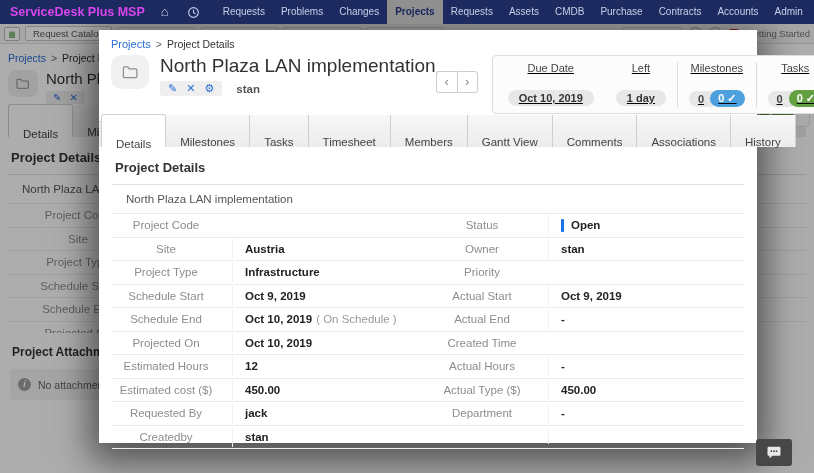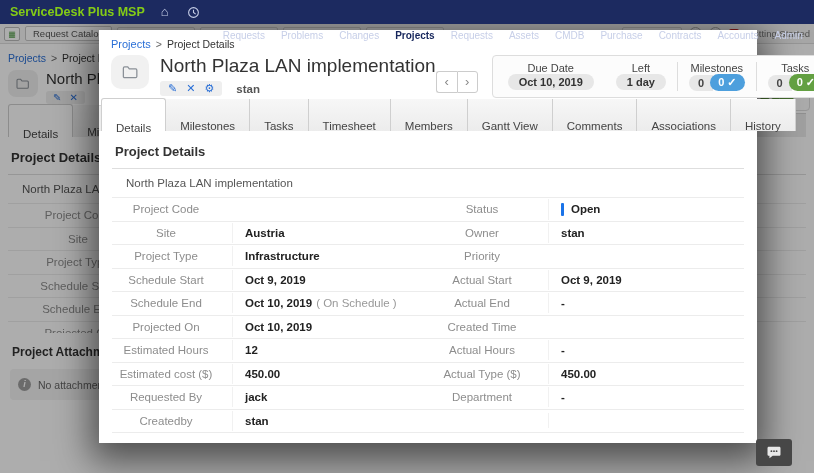--- a/index.html
+++ b/index.html
@@ -2,26 +2,26 @@
 <html><head>
 <meta charset="utf-8">
 <style>
   * { margin:0; padding:0; box-sizing:border-box; }
   html,body { width:814px; height:473px; overflow:hidden; }
   body { position:relative; font-family:"Liberation Sans", sans-serif; background:#eeeeee; }
 
   
   .topnav { position:absolute; top:0; left:0; right:0; height:24px; background:#1c2a60;
             display:flex; align-items:center; z-index:50; }
-  .logo { color:#84cc16; font-weight:bold; font-size:12.5px; margin-left:10px; white-space:nowrap; }
+  .logo { color:#d946ef; font-weight:bold; font-size:12.5px; margin-left:10px; white-space:nowrap; }
   .swoosh { width:9px; height:9px; border-radius:50%; margin:0 6px 6px 1px;
             background:conic-gradient(#e53935,#fb8c00,#fdd835,#43a047,#1e88e5,#e53935); }
   .nav-ic { color:#c7cfe8; font-size:13px; padding:0 9px; line-height:24px; cursor:pointer; display:flex; align-items:center; }
   .nav-items { display:flex; height:24px; margin-left:6px; }
-  .nav-item { padding:0 8px; line-height:24px; font-size:10px; color:#c7cfe8; cursor:pointer; white-space:nowrap;margin-top:24px; }
+  .nav-item { padding:0 8px; line-height:24px; font-size:10px; color:#c7cfe8; cursor:pointer; white-space:nowrap; }
   .nav-item.active { background:#8f8f8f; color:#16265c; font-weight:bold; }
 
   
   .underlay { position:absolute; left:0; top:24px; right:0; bottom:0; background:#fff; z-index:10; }
   .u-toolbar { height:20px; background:#f7f7f7; border-bottom:1px solid #ddd; display:flex;
                align-items:center; gap:5px; padding:0 4px; }
   .tb-iconbtn { width:16px; height:14px; border:1px solid #bbb; border-radius:2px; background:#fff;
                 color:#4f9b44; font-size:8px; text-align:center; line-height:13px; }
   .tb-btn { border:1px solid #c8c8c8; background:#fff; border-radius:2px; font-size:9.5px;
             color:#555; padding:1px 7px; white-space:nowrap; font-family:inherit; }
@@ -67,21 +67,21 @@
   .m-sub { display:flex; align-items:center; margin-top:4px; }
   .m-sub .a-pill { margin-top:0; font-size:11px; padding:1px 8px; gap:9px; }
   .owner { margin-left:14px; font-size:11.5px; color:#555; font-weight:bold; }
   .pager { margin-left:auto; display:flex; margin-top:16px; }
   .pager button { width:21px; height:22px; border:1px solid #ccc; background:#fff; color:#888;
                   font-size:13px; line-height:18px; cursor:pointer; font-family:inherit; }
   .pager button:first-child { border-radius:3px 0 0 3px; border-right:none; }
   .pager button:last-child { border-radius:0 3px 3px 0; }
   .summary { display:flex; border:1px solid #ddd; border-radius:4px; background:#fcfcfc;
              margin-left:14px; padding:6px 4px; }
-  .s-col { display:flex; flex-direction:column; align-items:center; gap:0; padding:0 11px; }
+  .s-col { display:flex; flex-direction:column; align-items:center; gap:16px; padding:0 11px;text-decoration:underline; }
   .s-col.sep { border-left:1px solid #ddd; }
   .s-label { font-size:11px; color:#444; }
   .pill { background:#e7e7e7; border-radius:10px; padding:2px 11px; font-size:11px; font-weight:bold; color:#333; white-space:nowrap; }
   .count-pill { display:flex; align-items:center; }
   .count-pill .tot { background:#e7e7e7; border-radius:9px 0 0 9px; padding:2px 9px; font-size:11px; font-weight:bold; color:#444; }
   .count-pill .done { border-radius:9px; padding:2px 8px; font-size:11px; font-weight:bold; color:#fff; margin-left:-3px; white-space:nowrap; }
   .done.blue { background:#4d9fdd; }
   .done.green { background:#63a042; }
 
   .tabs { display:flex; align-items:flex-end; height:26px; background:#ececec; border-top:1px solid #d5d5d5; padding-left:2px; }

